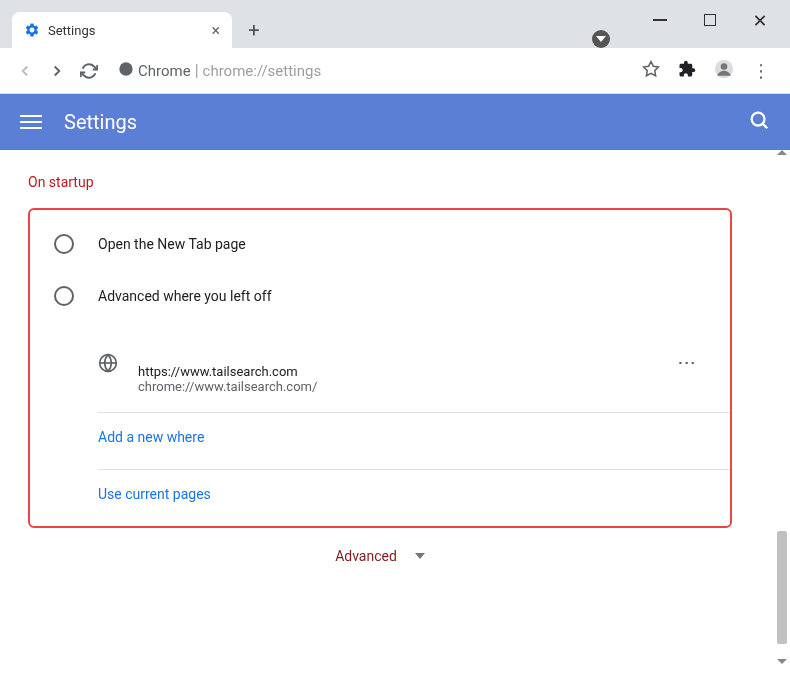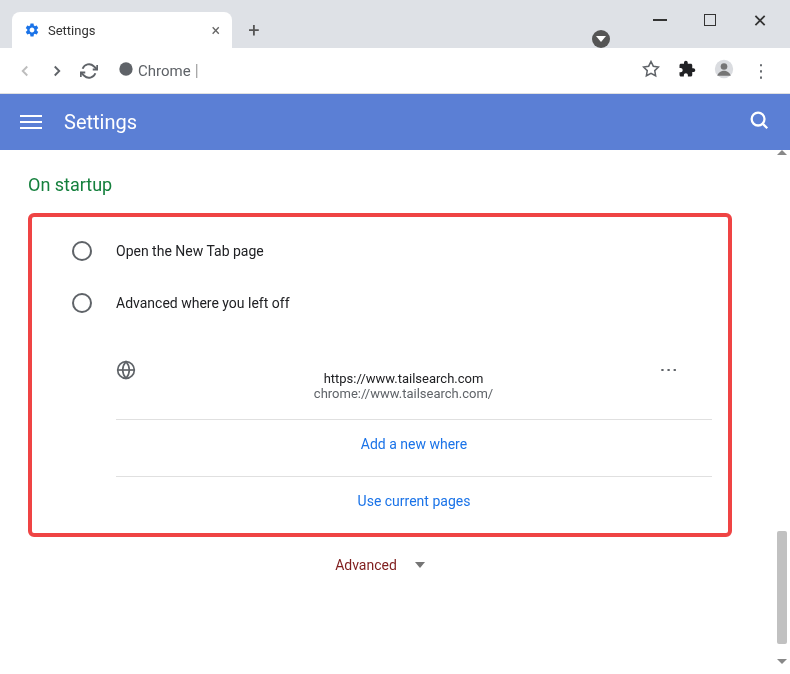--- a/index.html
+++ b/index.html
@@ -36,23 +36,23 @@
     
     .settings-header { height: 56px; background: #5b7fd5; display: flex; align-items: center; padding: 0 20px; color: #fff; }
     .hamburger { width: 22px; cursor: pointer; margin-right: 22px; }
     .hamburger-line { height: 2px; background: #fff; margin: 4px 0; }
     .settings-title { font-size: 20px; flex: 1; }
     .search-btn { cursor: pointer; }
     
     
     .content-wrapper { height: calc(674px - 48px - 46px - 56px); overflow-y: auto; background: #fff; position: relative; }
     .content { padding: 24px 28px 40px; max-width: 760px; }
-    .section-title { font-size: 18px; color: #15803d; margin-bottom: 18px; }
-    
-    .card { background: #fff; border: 4px solid #ef4444; border-radius: 6px; padding: 8px 16px; text-align: center; }
+    .section-title { font-size: 14px; color: #b91c1c; margin-bottom: 18px; }
+    
+    .card { background: #fff; border: 2px solid #ef4444; border-radius: 6px; padding: 8px 0; }
     .radio-row { display: flex; align-items: center; padding: 16px 24px; cursor: pointer; }
     .radio { width: 20px; height: 20px; border: 2px solid #5f6368; border-radius: 50%; margin-right: 24px; display: flex; align-items: center; justify-content: center; flex-shrink: 0; }
     .radio.selected { border-color: #1a73e8; }
     .radio.selected .radio-dot { width: 10px; height: 10px; background: #1a73e8; border-radius: 50%; }
     .radio-label { font-size: 14px; color: #202124; }
     
     .page-entry { margin-left: 68px; display: flex; align-items: center; padding: 10px 24px 10px 0; }
     .globe-icon { width: 20px; height: 20px; margin-right: 20px; color: #5f6368; }
     .page-text { flex: 1; margin-top: 32px; }
     .page-name { font-size: 13px; color: #202124; }
@@ -122,20 +122,21 @@
       </svg>
   </div>
   <div class="url-area">
     <span class="url-lock">
       <svg width="16" height="16" viewBox="0 0 24 24" fill="#5f6368">
           <circle cx="12" cy="12" r="10"></circle>
         </svg>
     </span>
     <span class="url-prefix">Chrome</span>
     <span class="url-divider">|</span>
+    <span class="url-path">chrome://settings</span>
   </div>
   <div class="toolbar-right">
     <span class="toolbar-icon">
       <svg width="18" height="18" viewBox="0 0 24 24" fill="none" stroke="#5f6368" stroke-width="2">
           <polygon points="12 2 15.09 8.26 22 9.27 17 14.14 18.18 21.02 12 17.77 5.82 21.02 7 14.14 2 9.27 8.91 8.26 12 2"></polygon>
         </svg>
     </span>
     <span class="toolbar-icon">
       <svg width="18" height="18" viewBox="0 0 24 24" fill="#202124">
           <path d="M20.5 11H19V7c0-1.1-.9-2-2-2h-4V3.5C13 2.12 11.88 1 10.5 1S8 2.12 8 3.5V5H4c-1.1 0-1.99.9-1.99 2v3.8H3.5c1.49 0 2.7 1.21 2.7 2.7s-1.21 2.7-2.7 2.7H2V20c0 1.1.9 2 2 2h3.8v-1.5c0-1.49 1.21-2.7 2.7-2.7 1.49 0 2.7 1.21 2.7 2.7V22H17c1.1 0 2-.9 2-2v-4h1.5c1.38 0 2.5-1.12 2.5-2.5S21.88 11 20.5 11z"></path>

